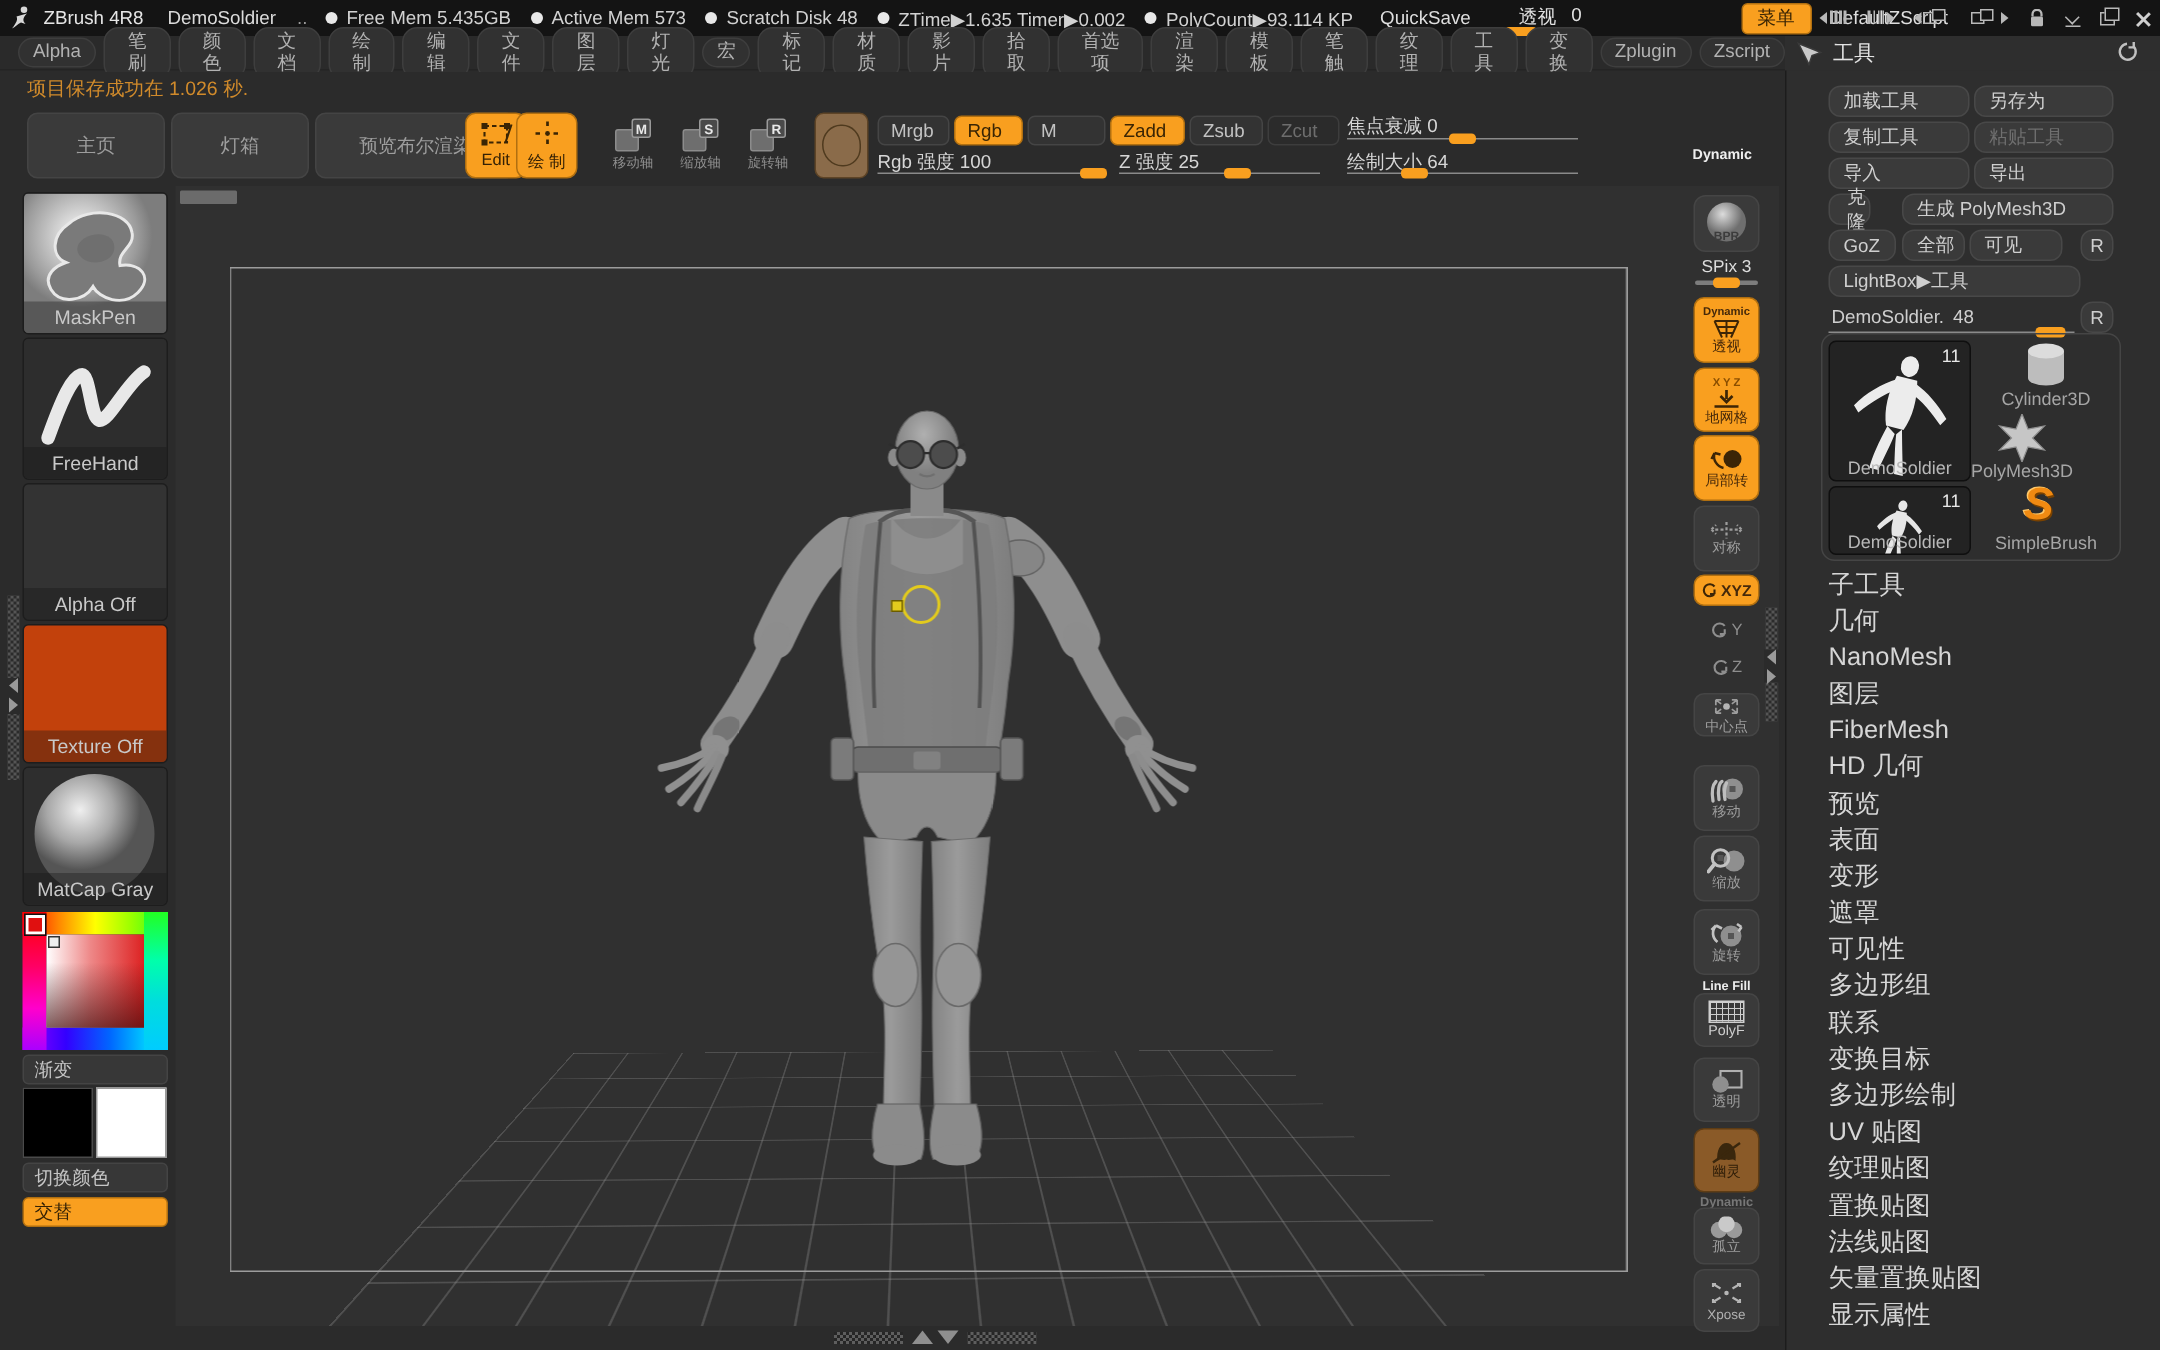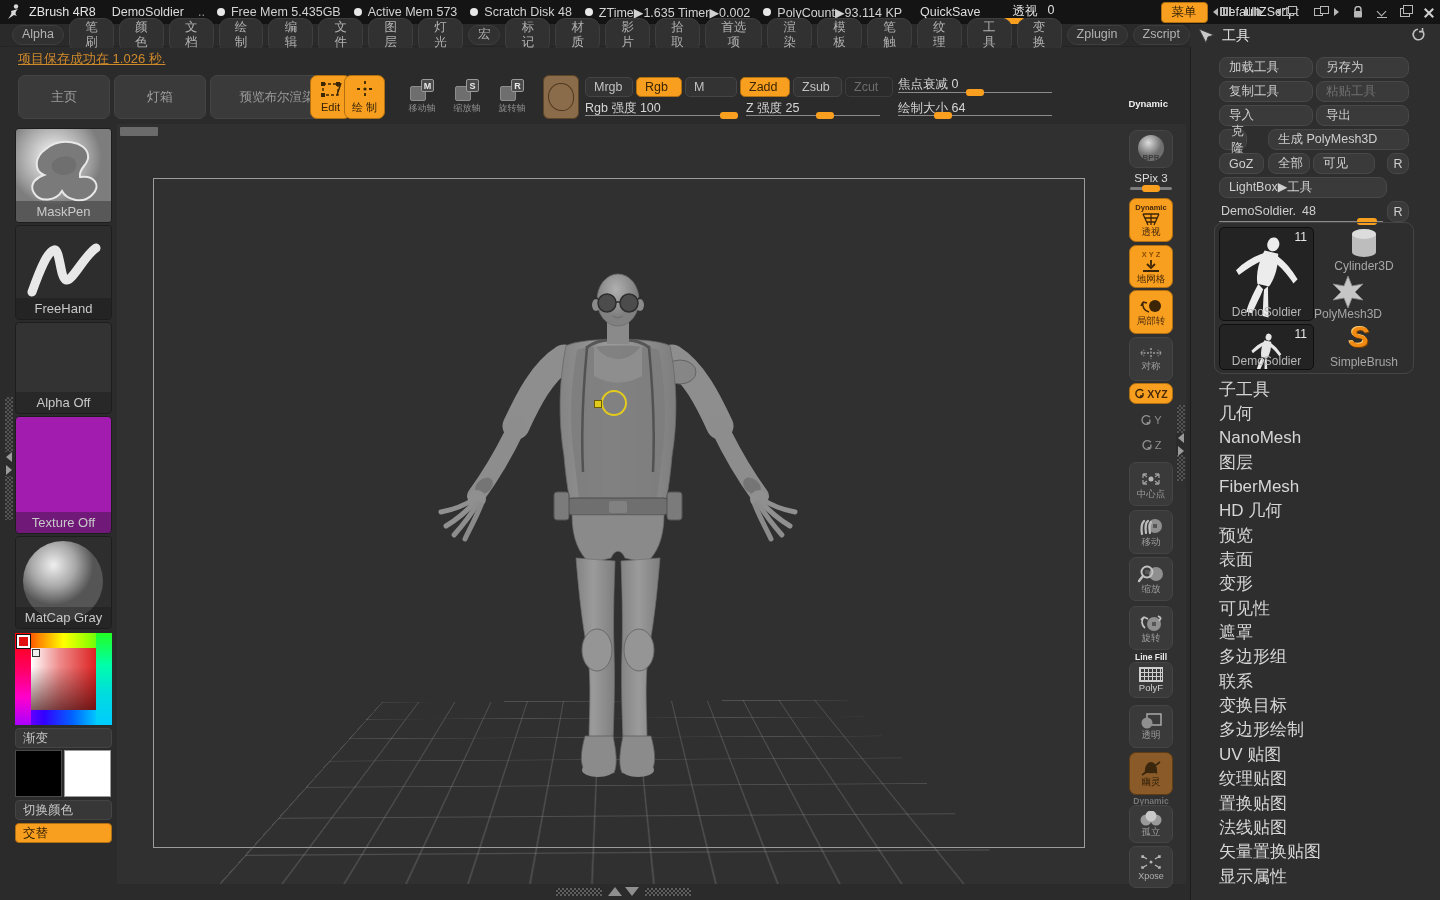--- a/index.html
+++ b/index.html
@@ -47,21 +47,21 @@
            display:flex;align-items:center;gap:5px;padding-left:12px;border-bottom:1px solid #242424;}
   .menu-btn{font-family:"Liberation Sans",sans-serif;font-size:12.5px;color:#b2b2b2;background:#313131;
             border:1px solid #3e3e3e;border-radius:10px;padding:1px 9px 2px;line-height:15px;}
   .panel-header{position:absolute;left:1190px;top:24px;width:250px;height:23px;background:#2e2e2e;
                 display:flex;align-items:center;}
   .panel-title{margin-left:32px;font-size:14px;color:#e3e3e3;}
   .panel-undo{position:absolute;right:14px;top:3px;}
 
   
   .statusline{position:absolute;left:0;top:48px;width:1190px;height:22px;font-size:13px;color:#d08a2b;
-              display:flex;align-items:center;padding-left:18px;background:#2b2b2b;text-decoration:underline;}
+              display:flex;align-items:center;padding-left:18px;background:#2b2b2b;}
   .shelf{position:absolute;left:0;top:70px;width:1190px;height:54px;background:#2b2b2b;}
   .shelf-btn{position:absolute;top:5px;height:44px;background:#3a3a3a;border:1px solid #444;border-radius:7px;
              color:#9d9d9d;font-size:13px;display:flex;align-items:center;justify-content:center;}
   .obtn{position:absolute;top:5px;height:44px;background:#f99f1f;border:1px solid #b06f10;border-radius:7px;
         color:#342105;display:flex;flex-direction:column;align-items:center;justify-content:center;gap:2px;font-size:11px;}
   .gizmo{position:absolute;top:9px;width:40px;display:flex;flex-direction:column;align-items:center;gap:1px;}
   .gizmo-art{position:relative;width:24px;height:22px;}
   .gizmo-box{position:absolute;left:0;bottom:0;width:16px;height:15px;background:#6e6e6e;border:1px solid #8c8c8c;border-radius:2px;}
   .gizmo-badge{position:absolute;right:0;top:0;width:13px;height:13px;background:#4a4a4a;border:1px solid #9a9a9a;
                border-radius:2px;color:#e8e8e8;font-size:9px;font-weight:bold;display:flex;align-items:center;justify-content:center;}
@@ -383,21 +383,21 @@
     <div class="tile" style="height:95px">
       <svg width="95" height="95" viewBox="0 0 95 95">
         <rect width="95" height="95" fill="#2d2d2d"></rect>
         <path d="M16 66 C26 38 32 26 38 24 C44 22 44 52 50 54 C56 56 68 30 80 22" fill="none" stroke="#f2f2f2" stroke-width="9" stroke-linecap="round" opacity="0.95"></path>
       </svg>
       <span class="tile-label">FreeHand</span>
     </div>
     <div class="tile" style="height:92px;background:#333">
       <span class="tile-label">Alpha Off</span>
     </div>
-    <div class="tile" style="height:118px;background:#a21caf">
+    <div class="tile" style="height:93px;background:#c2410c">
       <span class="tile-label">Texture Off</span>
     </div>
     <div class="tile" style="height:93px">
       <svg width="95" height="93" viewBox="0 0 95 93">
         <defs>
             <radialGradient id="sg" cx="38%" cy="30%">
               <stop offset="0%" stop-color="#efefef"></stop>
               <stop offset="55%" stop-color="#a8a8a8"></stop>
               <stop offset="100%" stop-color="#555"></stop>
             </radialGradient>
@@ -562,21 +562,21 @@
           <path d="M9 3 A4 4 0 1 0 9 8 M9 8 L9 5 M9 8 L6 8" stroke="#8e8e8e" stroke-width="1.3" fill="none"></path>
         </svg>
       <span style="font-size:11px">Y</span>
     </div>
     <div class="rs-free" style="top:315px;flex-direction:row;gap:2px;justify-content:center">
       <svg width="12" height="12" viewBox="0 0 11 11">
           <path d="M9 3 A4 4 0 1 0 9 8 M9 8 L9 5 M9 8 L6 8" stroke="#8e8e8e" stroke-width="1.3" fill="none"></path>
         </svg>
       <span style="font-size:11px">Z</span>
     </div>
-    <button class="rs-btn" style="top:338px;height:44px">
+    <button class="rs-btn" style="top:338px;height:29px">
       <svg width="24" height="18" viewBox="0 0 24 18">
           <circle cx="12" cy="9" r="2.5" fill="#b5b5b5"></circle>
           <path d="M4 4 L8 7 M4 4 L4 8 M4 4 L8 4 M20 4 L16 7 M20 4 L20 8 M20 4 L16 4 M4 14 L8 11 M4 14 L4 10 M4 14 L8 14 M20 14 L16 11 M20 14 L20 10 M20 14 L16 14" stroke="#9d9d9d" stroke-width="1.3"></path>
         </svg>
       <span class="rs-label">中心点</span>
     </button>
     <button class="rs-btn" style="top:386px;height:44px">
       <svg width="26" height="18" viewBox="0 0 26 18">
           <circle cx="17" cy="8" r="7" fill="#8f8f8f"></circle>
           <rect x="15" y="6" width="4" height="4" fill="#555"></rect>
@@ -729,22 +729,22 @@
 
     <div class="section-row">子工具</div>
         <div class="section-row">几何</div>
         <div class="section-row">NanoMesh</div>
         <div class="section-row">图层</div>
         <div class="section-row">FiberMesh</div>
         <div class="section-row">HD 几何</div>
         <div class="section-row">预览</div>
         <div class="section-row">表面</div>
         <div class="section-row">变形</div>
+        <div class="section-row">遮罩</div>
         <div class="section-row">可见性</div>
-        <div class="section-row">遮罩</div>
         <div class="section-row">多边形组</div>
         <div class="section-row">联系</div>
         <div class="section-row">变换目标</div>
         <div class="section-row">多边形绘制</div>
         <div class="section-row">UV 贴图</div>
         <div class="section-row">纹理贴图</div>
         <div class="section-row">置换贴图</div>
         <div class="section-row">法线贴图</div>
         <div class="section-row">矢量置换贴图</div>
         <div class="section-row">显示属性</div>

